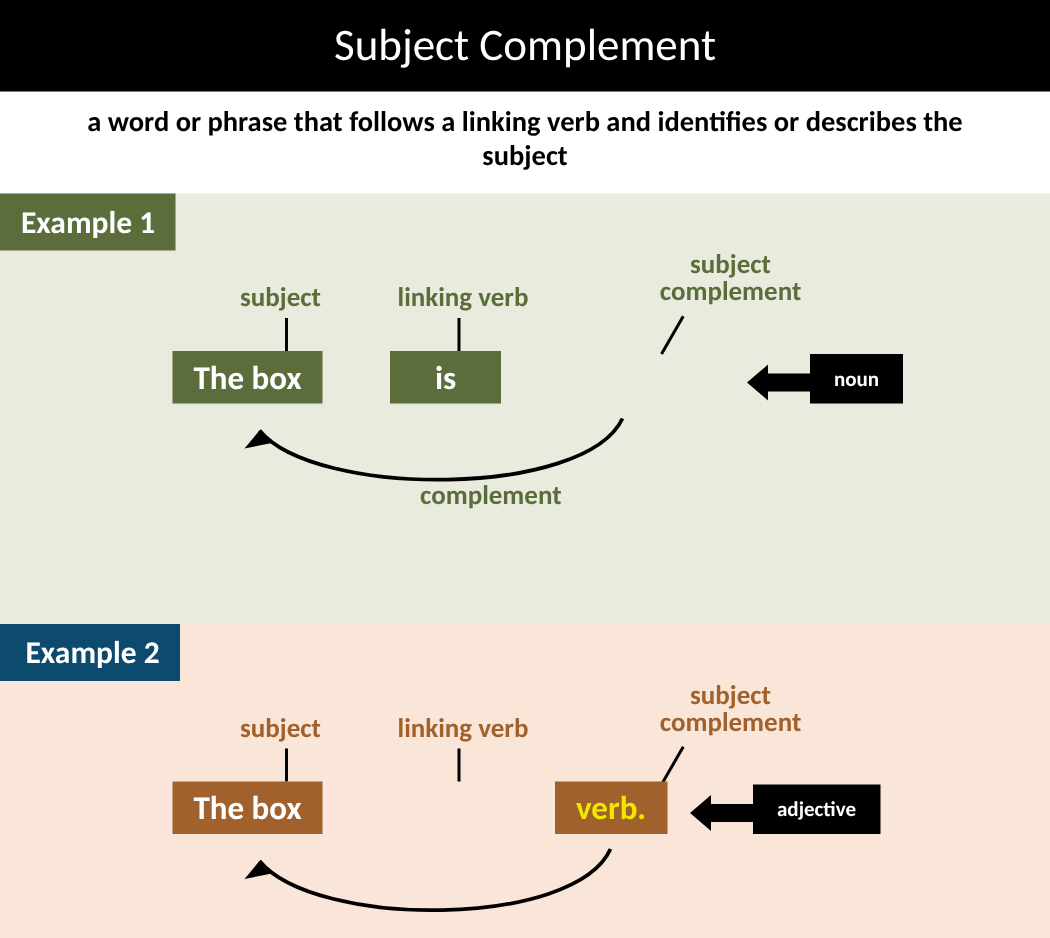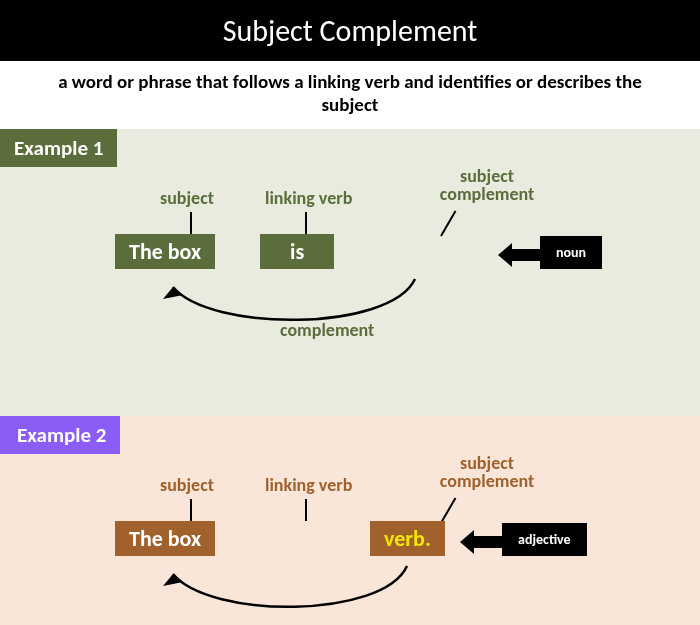--- a/index.html
+++ b/index.html
@@ -4,21 +4,21 @@
 <style>
   * { margin: 0; padding: 0; box-sizing: border-box; }
   body { font-family: Calibri, Arial, sans-serif; width: 700px; }
   .title-bar { background: #000; color: #fff; text-align: center; font-size: 30px; padding: 12px 0; font-weight: 400; }
   .definition { text-align: center; font-weight: bold; font-size: 19px; padding: 10px 40px 12px; line-height: 1.2; }
   .example-block { position: relative; height: 287px; }
   .ex1 { background: #e8ebde; }
   .ex2 { background: #f9e6d8; }
   .example-tab { position: absolute; top: 0; left: 0; color: #fff; font-weight: bold; font-size: 21px; padding: 6px 14px; }
   .ex1 .example-tab { background: #5a6d3a; }
-  .ex2 .example-tab { background: #8b5cf6; padding-left: 17px; }
+  .ex2 .example-tab { background: #0c4a6e; padding-left: 17px; }
   .label { position: absolute; font-weight: bold; font-size: 18px; text-align: center; line-height: 1.05; }
   .ex1 .label { color: #5a6d3a; }
   .ex2 .label { color: #a0612c; }
   .word-box { position: absolute; color: #fff; font-weight: bold; font-size: 22px; padding: 4px 14px; white-space: nowrap; }
   .ex1 .word-box { background: #5a6d3a; }
   .ex2 .word-box { background: #a0612c; }
   .highlight-y { color: #f2e600; }
   .type-box { position: absolute; background: #000; color: #fff; font-weight: bold; font-size: 14px; padding: 8px 16px; }
   .rel-label { position: absolute; font-weight: bold; font-size: 18px; }
   .ex1 .rel-label { color: #5a6d3a; }

